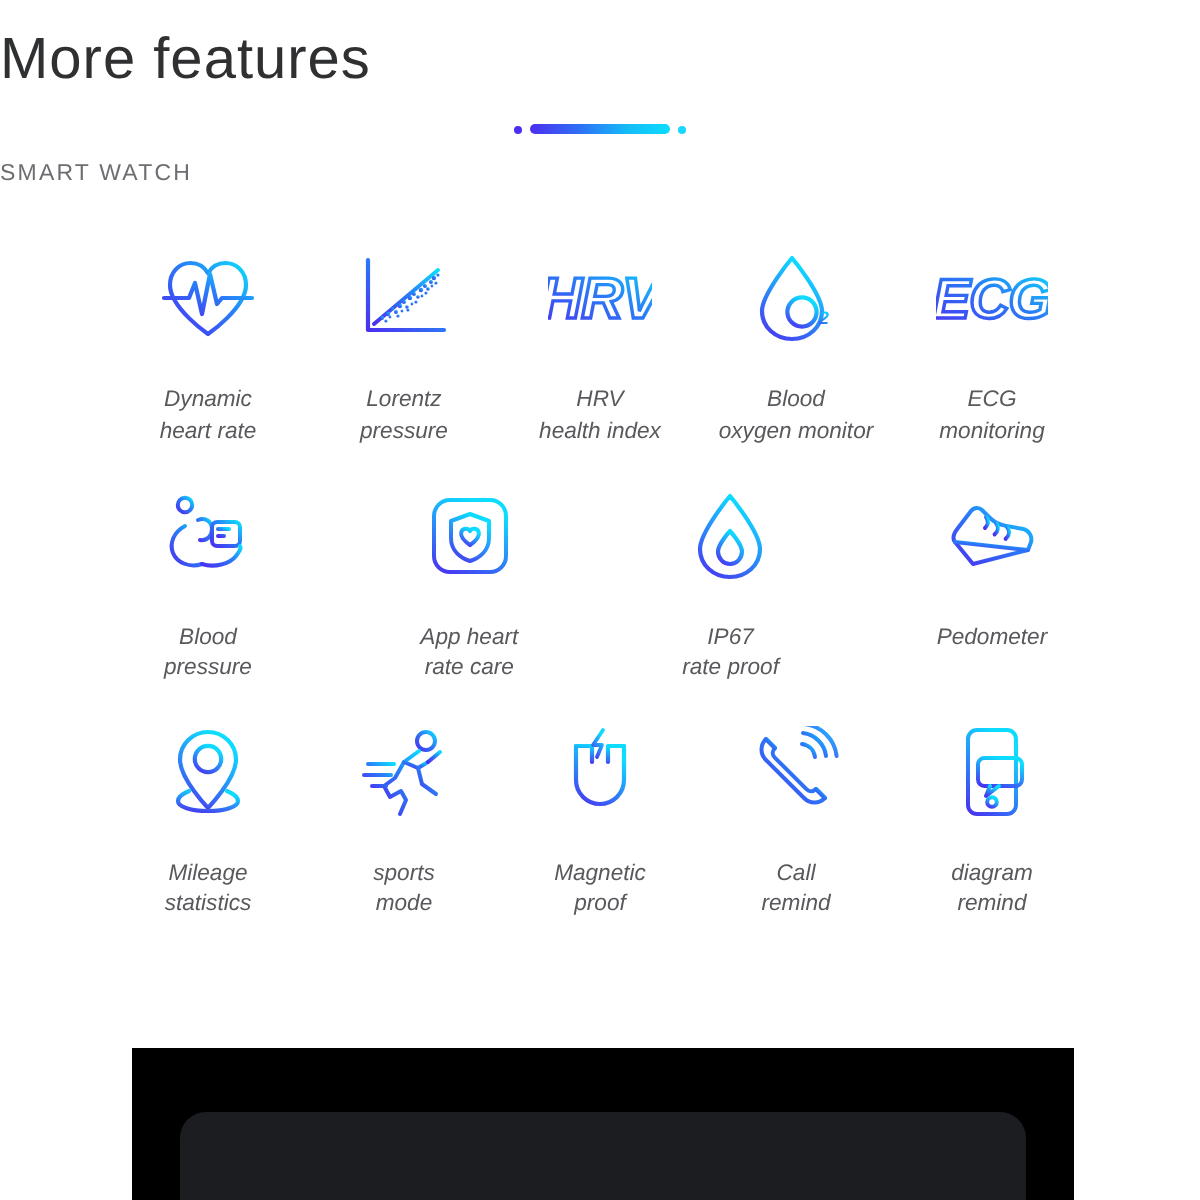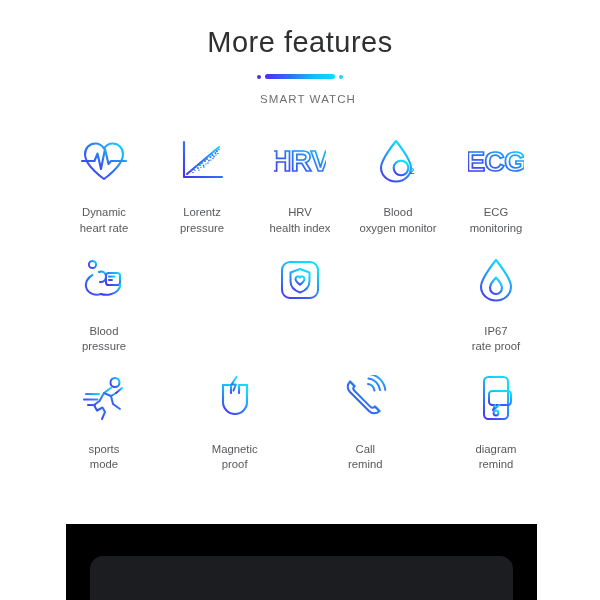--- a/index.html
+++ b/index.html
@@ -10,22 +10,21 @@
     width: 600px;
     height: 600px;
     background: #ffffff;
     font-family: "Liberation Sans", sans-serif;
     overflow: hidden;
     position: relative;
   }
 
   
   #header {
-    padding-top: 26px;
-    text-align: center;
+    padding-top: 14px;
   }
   #page-title {
     font-size: 29px;
     font-weight: 300;
     letter-spacing: 0.5px;
     color: #2f3032;
     line-height: 1.15;
     margin: 0;
   }
   #divider {
@@ -45,21 +44,21 @@
   .divider-dot.left  { background: #4b2ff0; }
   .divider-dot.right { background: #19d7ff; }
   #divider-bar {
     flex: 1 1 auto;
     height: 5px;
     margin: 0 4px;
     border-radius: 3px;
     background: linear-gradient(90deg, #4b2ff0 0%, #2f6ff5 35%, #14bdf7 70%, #0ddcff 100%);
   }
   #subtitle {
-    margin: 13px 0 0 16px;
+    margin: 13px 0 0 0;
     font-size: 11.5px;
     letter-spacing: 1.1px;
     color: #6d6e72;
     font-weight: 400;
   }
 
   
   #features {
     margin: 30px 0 0 0;
     padding: 0 58px;
@@ -69,20 +68,21 @@
     justify-content: space-between;
     align-items: flex-start;
     margin-bottom: 17px;
   }
   .feature-cell {
     width: 92px;
     display: flex;
     flex-direction: column;
     align-items: center;
     text-align: center;
+    font-style: italic;
   }
   .feature-icon {
     height: 52px;
     display: flex;
     align-items: center;
     justify-content: center;
   }
   .feature-icon svg { display: block; }
   .feature-label {
     margin-top: 18px;
@@ -249,39 +249,64 @@
     </div>
 
     <div class="feature-cell">
       <div class="feature-icon">
         <svg width="44" height="44" viewBox="0 0 44 44" fill="none" stroke="url(#gv)" stroke-width="2" stroke-linecap="round" stroke-linejoin="round">
           <rect x="4" y="4" width="36" height="36" rx="8"></rect>
           <path d="M22 11 L31.5 14.5 V23 C31.5 29.5 26.5 33 22 34.5 C17.5 33 12.5 29.5 12.5 23 V14.5 Z"></path>
           <path d="M22 19.5 C21 17.8 18.2 18 17.6 20.2 C17 22.5 19.6 24.8 22 26.6 C24.4 24.8 27 22.5 26.4 20.2 C25.8 18 23 17.8 22 19.5 Z"></path>
         </svg>
       </div>
+      <div class="feature-label">App heart
+rate care</div>
     </div>
 
 
     <div class="feature-cell">
       <div class="feature-icon">
         <svg width="38" height="48" viewBox="0 0 38 48" fill="none" stroke="url(#gv)" stroke-width="2.1" stroke-linecap="round" stroke-linejoin="round">
           <path d="M19 4 C19 4 4 22 4 30.5 C4 38.5 10.7 44.5 19 44.5 C27.3 44.5 34 38.5 34 30.5 C34 22 19 4 19 4 Z"></path>
           <path d="M19 21.5 C19 21.5 13 28 13 31.8 C13 35.2 15.7 38 19 38 C22.3 38 25 35.2 25 31.8 C25 28 19 21.5 19 21.5 Z"></path>
         </svg>
       </div>
       <div class="feature-label">IP67
 rate proof</div>
     </div>
 
+    <div class="feature-cell">
+      <div class="feature-icon">
+        <svg width="50" height="44" viewBox="0 0 50 44" fill="none" stroke="url(#g)" stroke-width="2" stroke-linecap="round" stroke-linejoin="round">
+          <path d="M8 18 L14.5 9.5 C16 7.6 18.5 7.5 20 9 L24 13 C26 15 28.8 16.3 31.5 16.8 L40 18.4 C43.5 19 45.6 22.4 44.3 25.6 L43 29 L15.5 36 L6.5 25 C5 23.2 5.6 21 8 18 Z"></path>
+          <path d="M6.5 25 L43 29"></path>
+          <path d="M22 12.5 C23.5 14.5 23 16.5 21.5 18"></path>
+          <path d="M27 15.5 C28.6 17.6 28 19.8 26.3 21.2"></path>
+          <path d="M32.5 17.5 C34.2 19.7 33.6 22 31.8 23.4"></path>
+        </svg>
+      </div>
+      <div class="feature-label">Pedometer</div>
+    </div>
 
   </div>
 
   <div class="feature-row">
 
+    <div class="feature-cell">
+      <div class="feature-icon">
+        <svg width="40" height="48" viewBox="0 0 40 48" fill="none" stroke="url(#gv)" stroke-width="2.1" stroke-linecap="round" stroke-linejoin="round">
+          <path d="M20 4 C12.3 4 6 10.2 6 17.8 C6 27.5 20 42 20 42 C20 42 34 27.5 34 17.8 C34 10.2 27.7 4 20 4 Z"></path>
+          <circle cx="20" cy="17.5" r="6.6"></circle>
+          <path d="M10.5 33.5 C7 35 5 36.8 5 38.5 C5 41.5 11.7 43.5 20 43.5 C28.3 43.5 35 41.5 35 38.5 C35 36.8 33 35 29.5 33.5"></path>
+        </svg>
+      </div>
+      <div class="feature-label">Mileage
+statistics</div>
+    </div>
 
     <div class="feature-cell">
       <div class="feature-icon">
         <svg width="48" height="48" viewBox="0 0 48 48" fill="none" stroke="url(#g)" stroke-width="2" stroke-linecap="round" stroke-linejoin="round">
           <circle cx="35" cy="8.5" r="4.5"></circle>
           <path d="M31.5 13.5 L24 19 L19.5 27 L14 31 L17 36.5 L22.5 33.5 L25 38 L22 45"></path>
           <path d="M24 19 L31 22 L36 19"></path>
           <path d="M31 22 L33 30 L40 35"></path>
           <path d="M36 19 L42 14"></path>
           <path d="M6 20 H19 M4 25.5 H17.5 M8 31 H15"></path>

